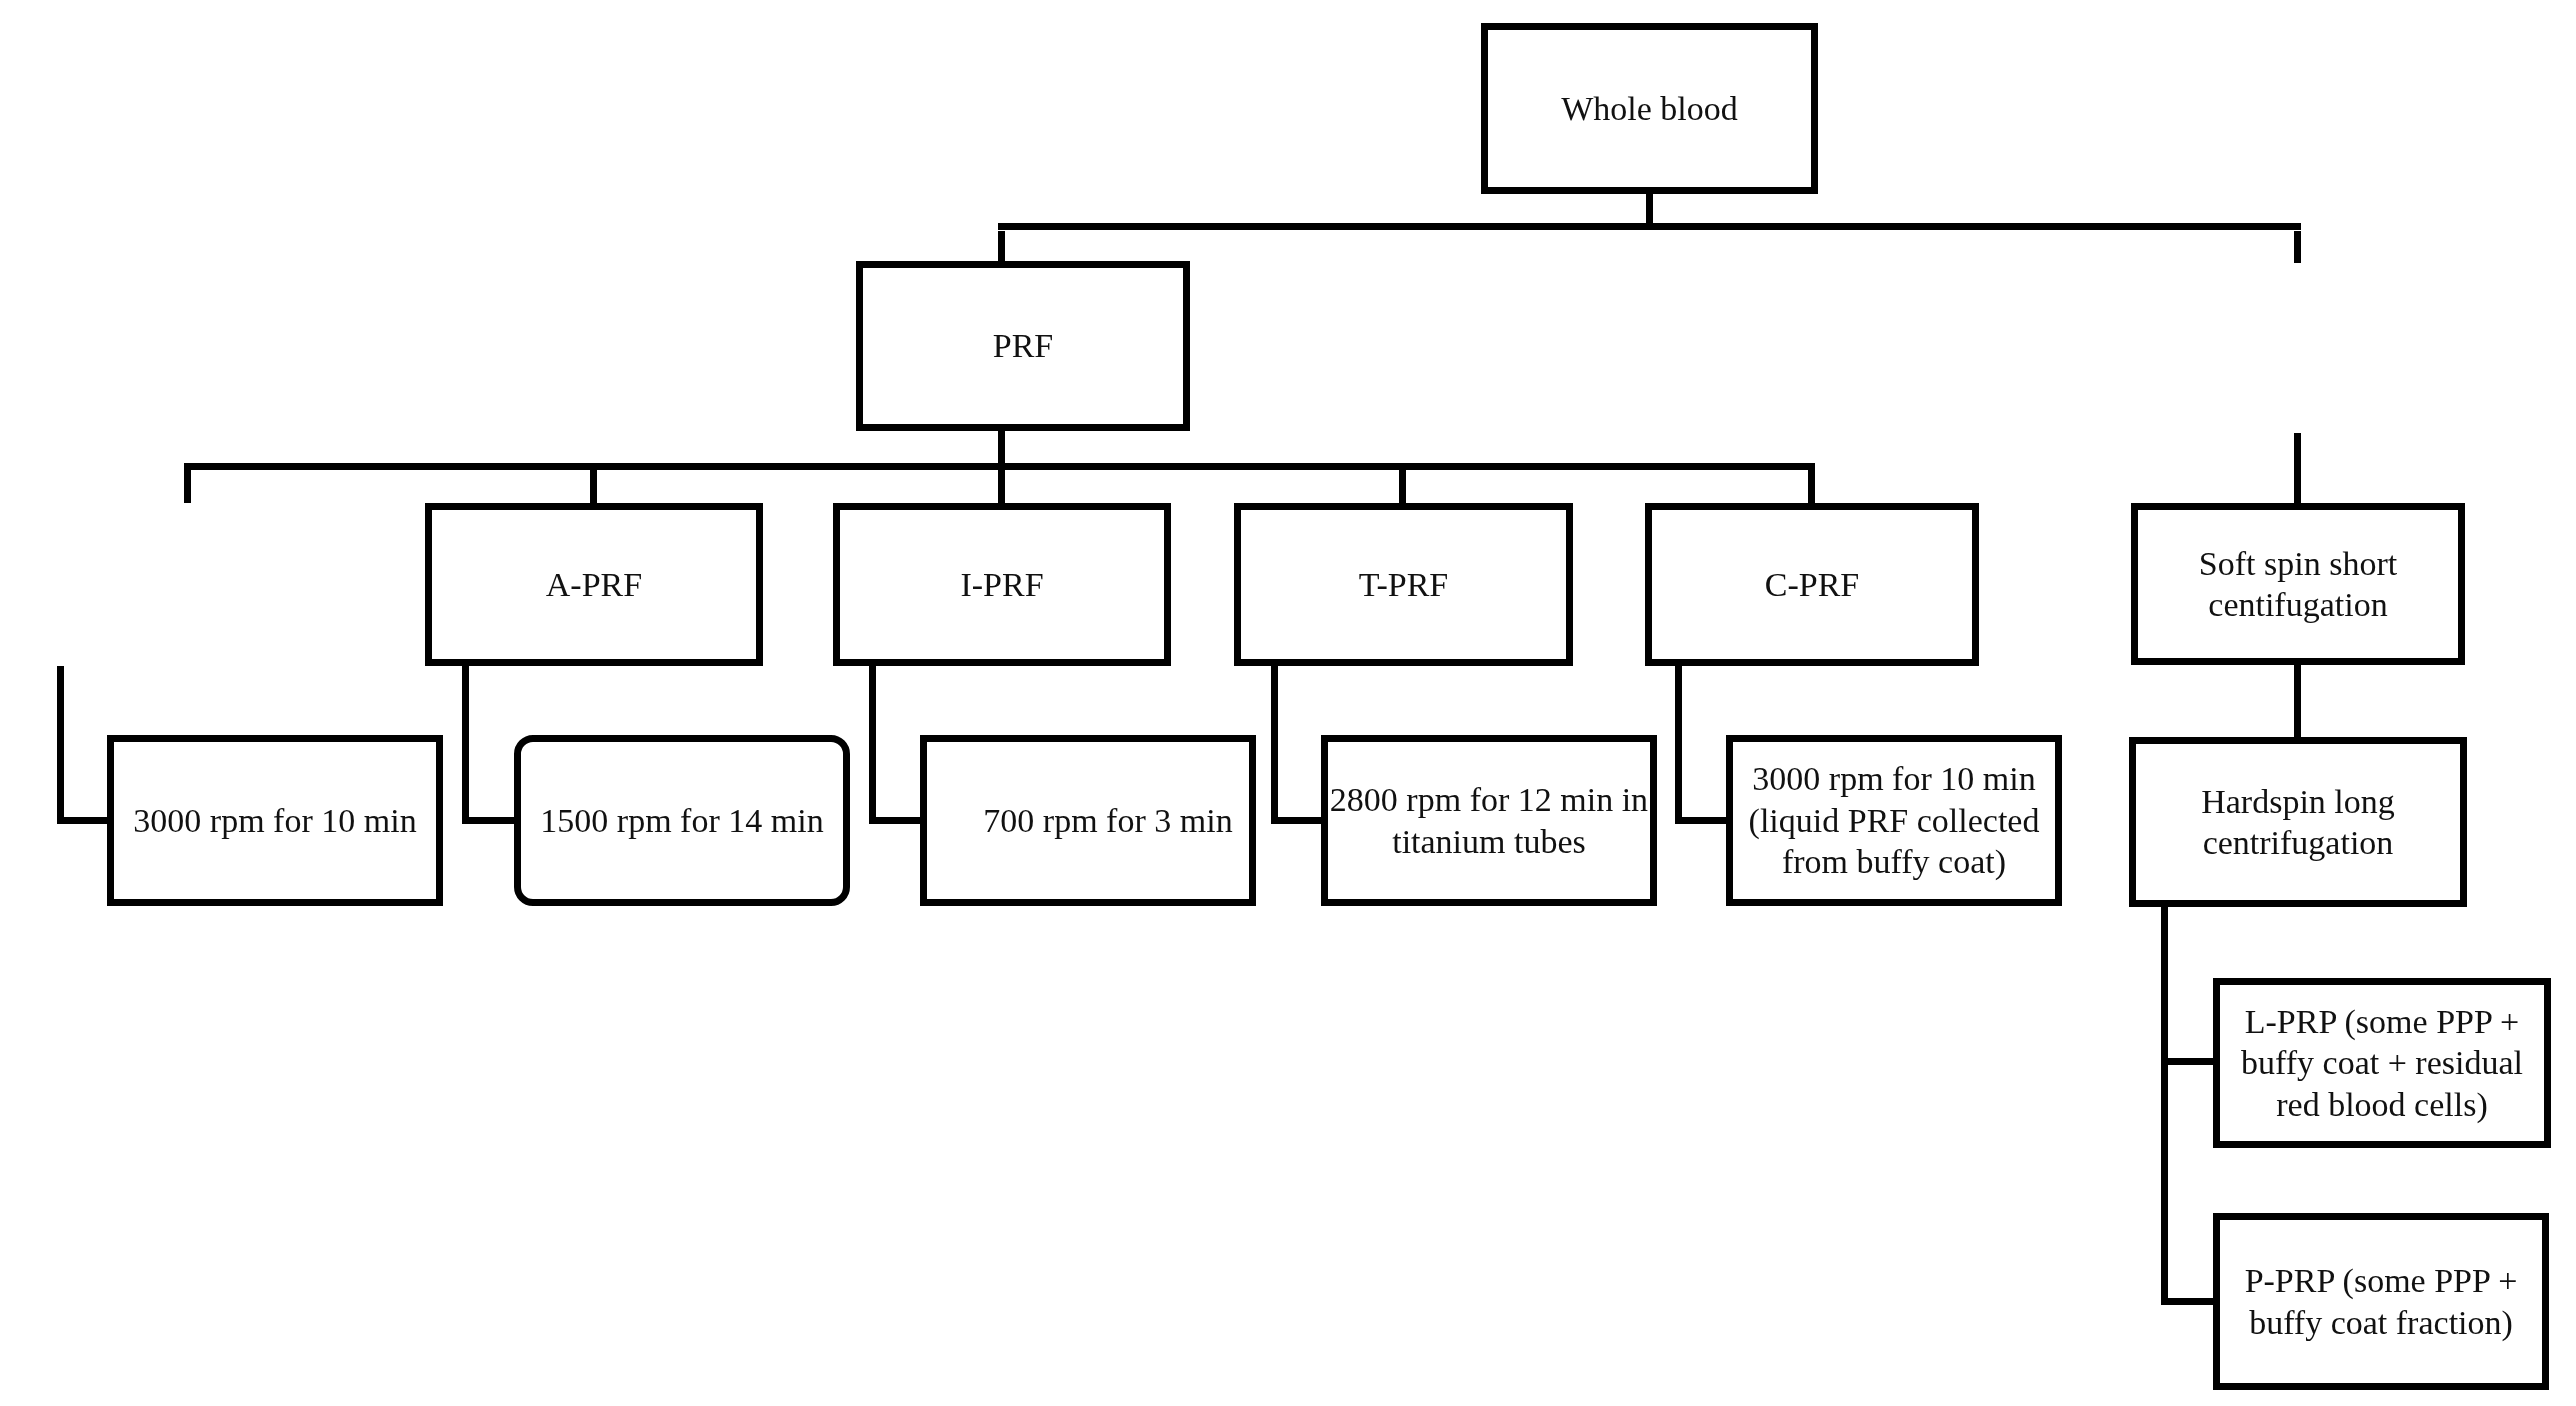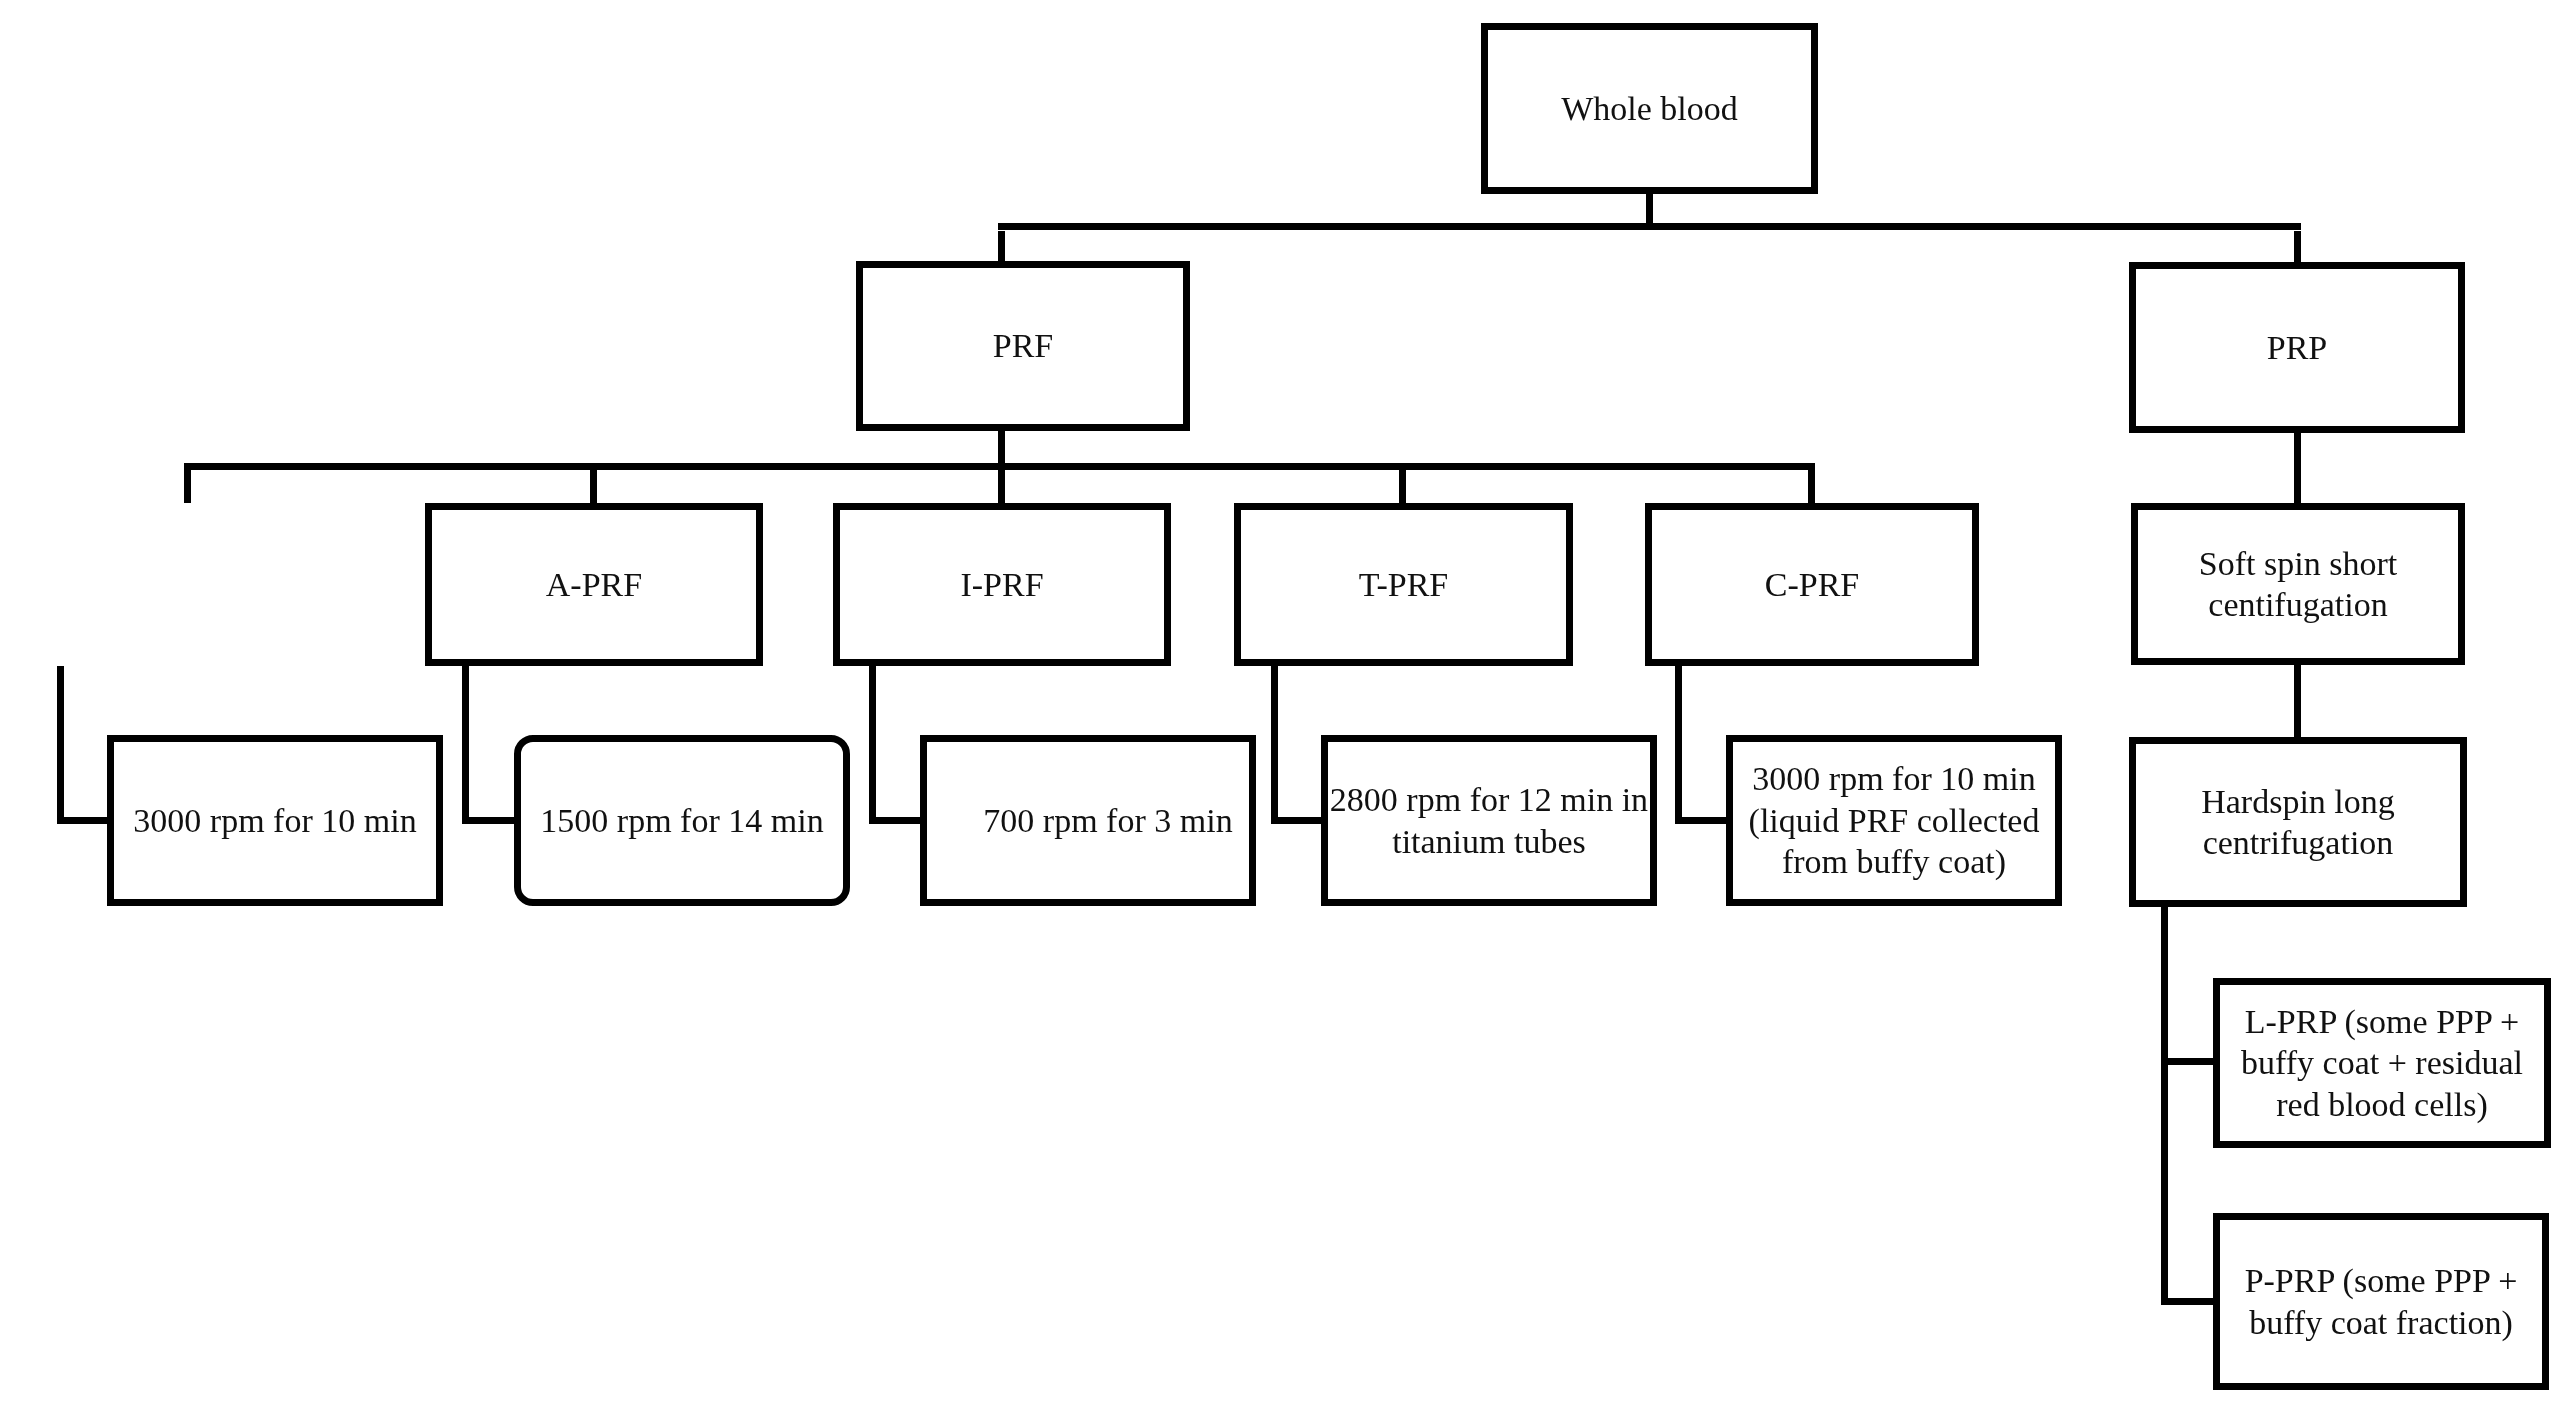--- a/index.html
+++ b/index.html
@@ -64,21 +64,20 @@
   <div class="conn" style="left:1675px; top:817px;  width:59px;   height:7.3px;"></div>
 
   <div class="conn" style="left:2294px; top:433px;  width:7.3px;    height:70px;"></div>
   <div class="conn" style="left:2294px; top:664px;  width:7.3px;    height:73px;"></div>
   <div class="conn" style="left:2161px; top:907px;  width:7.3px;    height:398px;"></div>
   <div class="conn" style="left:2161px; top:1058px; width:59px;   height:7.3px;"></div>
   <div class="conn" style="left:2161px; top:1298px; width:59px;   height:7.3px;"></div>
 
   <div class="node" style="left:1481px; top:23px;   width:337px; height:171px;">Whole blood</div>
   <div class="node" style="left:836px;  top:261px;  width:334px; height:170px;margin-left:20px;">PRF</div>
-  <div class="node" style="left:2129px; top:262px;  width:336px; height:171px;">PRP</div>
 
   <div class="node" style="left:425px;  top:503px;  width:338px; height:163px;">A-PRF</div>
   <div class="node" style="left:833px;  top:503px;  width:338px; height:163px;">I-PRF</div>
   <div class="node" style="left:1234px; top:503px;  width:339px; height:163px;">T-PRF</div>
   <div class="node" style="left:1645px; top:503px;  width:334px; height:163px;">C-PRF</div>
 
   <div class="node" style="left:107px;  top:735px;  width:336px; height:171px;">3000 rpm for 10 min</div>
   <div class="node" style="left:514px;  top:735px;  width:336px; height:171px;border-radius:19px;">1500 rpm for 14 min</div>
   <div class="node" style="left:920px; top:735px;  width:336px; height:171px;padding-left:40px;">700 rpm for 3 min</div>
   <div class="node" style="left:1321px; top:735px;  width:336px; height:171px;">2800 rpm for 12 min in

